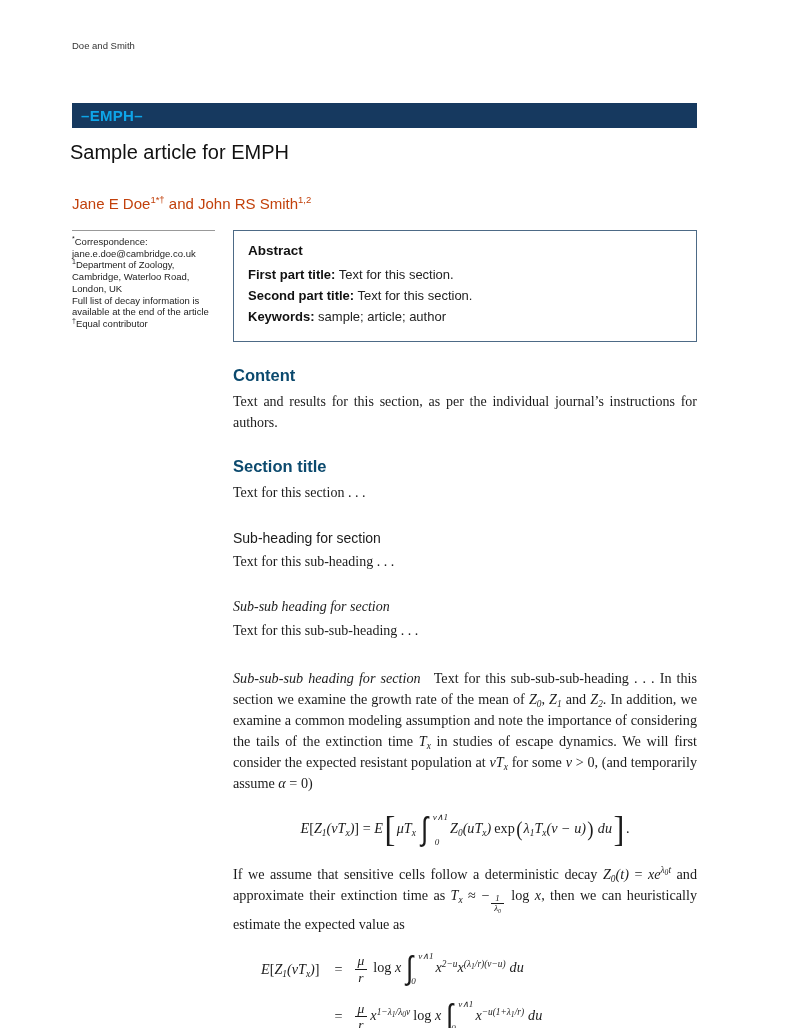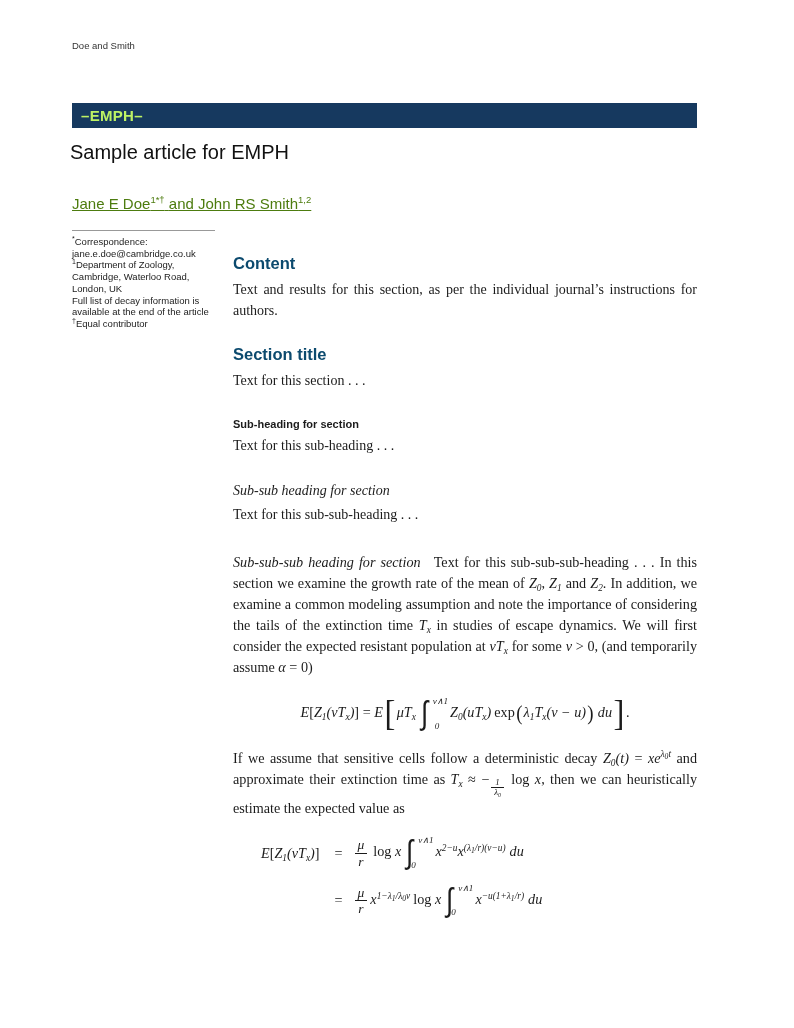--- a/index.html
+++ b/index.html
@@ -6,48 +6,48 @@
   .page{position:relative;width:794px;height:1028px;background:#fff;overflow:hidden;
         font-family:"Liberation Serif",serif;color:#1b1b1b;}
 
   .running-head{position:absolute;left:72px;top:40px;
     font-family:"Liberation Sans",sans-serif;font-size:9.5px;color:#333;}
 
   .banner{position:absolute;left:72px;top:103px;width:625px;height:25px;
     background:var(--banner_bg,#16395f);display:flex;align-items:center;box-sizing:border-box;
     padding-left:9px;}
   .banner-label{font-family:"Liberation Sans",sans-serif;font-weight:bold;
-    font-size:15px;color:#bef264;letter-spacing:0.3px;}
+    font-size:15px;color:#0ea5e9;letter-spacing:0.3px;}
 
   .title{position:absolute;left:70px;top:141px;
     font-family:"Liberation Sans",sans-serif;font-weight:400;font-size:20px;color:#111;}
 
   .authors{position:absolute;left:72px;top:195px;
-    font-family:"Liberation Sans",sans-serif;font-size:15px;color:#4d7c0f;text-decoration:underline;}
+    font-family:"Liberation Sans",sans-serif;font-size:15px;color:#c2410c;}
   .authors sup{font-size:9.5px;line-height:0;}
 
   .cols{position:absolute;left:72px;top:230px;width:625px;display:flex;gap:18px;align-items:flex-start;}
 
   .sidebar{width:143px;flex:0 0 143px;border-top:1px solid var(--rule,#999);
     padding-top:5px;font-family:"Liberation Sans",sans-serif;font-size:9.5px;
     line-height:11.7px;color:#222;}
   .side-line{display:block;}
   .side-line sup{font-size:7px;line-height:0;}
 
   .main{width:464px;flex:0 0 464px;}
 
   .abstract{box-sizing:border-box;width:464px;border:1.5px solid var(--abstract_border,#4d6a86);
     padding:10px 14px 11px;font-family:"Liberation Sans",sans-serif;margin-bottom:12px;}
   .ab-title{font-weight:bold;font-size:13.5px;margin:2px 0 9px;color:#111;}
   .ab-row{font-size:13px;margin:6px 0;color:#222;}
   .ab-row b{font-weight:bold;color:#111;}
 
   .h-main{font-family:"Liberation Sans",sans-serif;font-weight:bold;font-size:16.5px;
     margin:24px 0 6px;color:#0c4a6e;}
-  .h-sub{font-family:"Liberation Sans",sans-serif;font-weight:700;font-size:11px;
+  .h-sub{font-family:"Liberation Sans",sans-serif;font-weight:400;font-size:14px;
     margin:27px 0 5px;color:#1b1b1b;}
   .h-ssub{font-style:italic;font-size:14px;margin:27px 0 5px;}
 
   .body-text{font-size:14px;line-height:21px;text-align:justify;margin:0;}
   .runin{margin-top:27px;}
 
   
   .math,.meq{font-size:14.2px;}
   .mit{font-style:italic;font-family:"Liberation Serif","DejaVu Sans",serif;}
   .mrm{font-style:normal;font-family:"Liberation Serif","DejaVu Sans",serif;}
@@ -117,20 +117,31 @@
 
         <span class="side-line"><sup></sup><span>Full list of decay information is</span></span>
 
         <span class="side-line"><sup></sup><span>available at the end of the article</span></span>
 
         <span class="side-line"><sup>†</sup><span>Equal contributor</span></span>
       </div>
 
     <div class="main">
 
+      <div class="abstract">
+        <div class="ab-title">Abstract</div>
+        <div>
+
+            <div class="ab-row"><b>First part title:</b> <span>Text for this section.</span></div>
+
+            <div class="ab-row"><b>Second part title:</b> <span>Text for this section.</span></div>
+
+            <div class="ab-row"><b>Keywords:</b> <span>sample; article; author</span></div>
+          </div>
+      </div>
 
       <div class="h-main">Content</div>
       <p class="body-text">Text and results for this section, as per the individual journal’s instructions for authors.</p>
 
       <div class="h-main">Section title</div>
       <p class="body-text">Text for this section . . .</p>
 
       <div class="h-sub">Sub-heading for section</div>
       <p class="body-text">Text for this sub-heading . . .</p>
 

